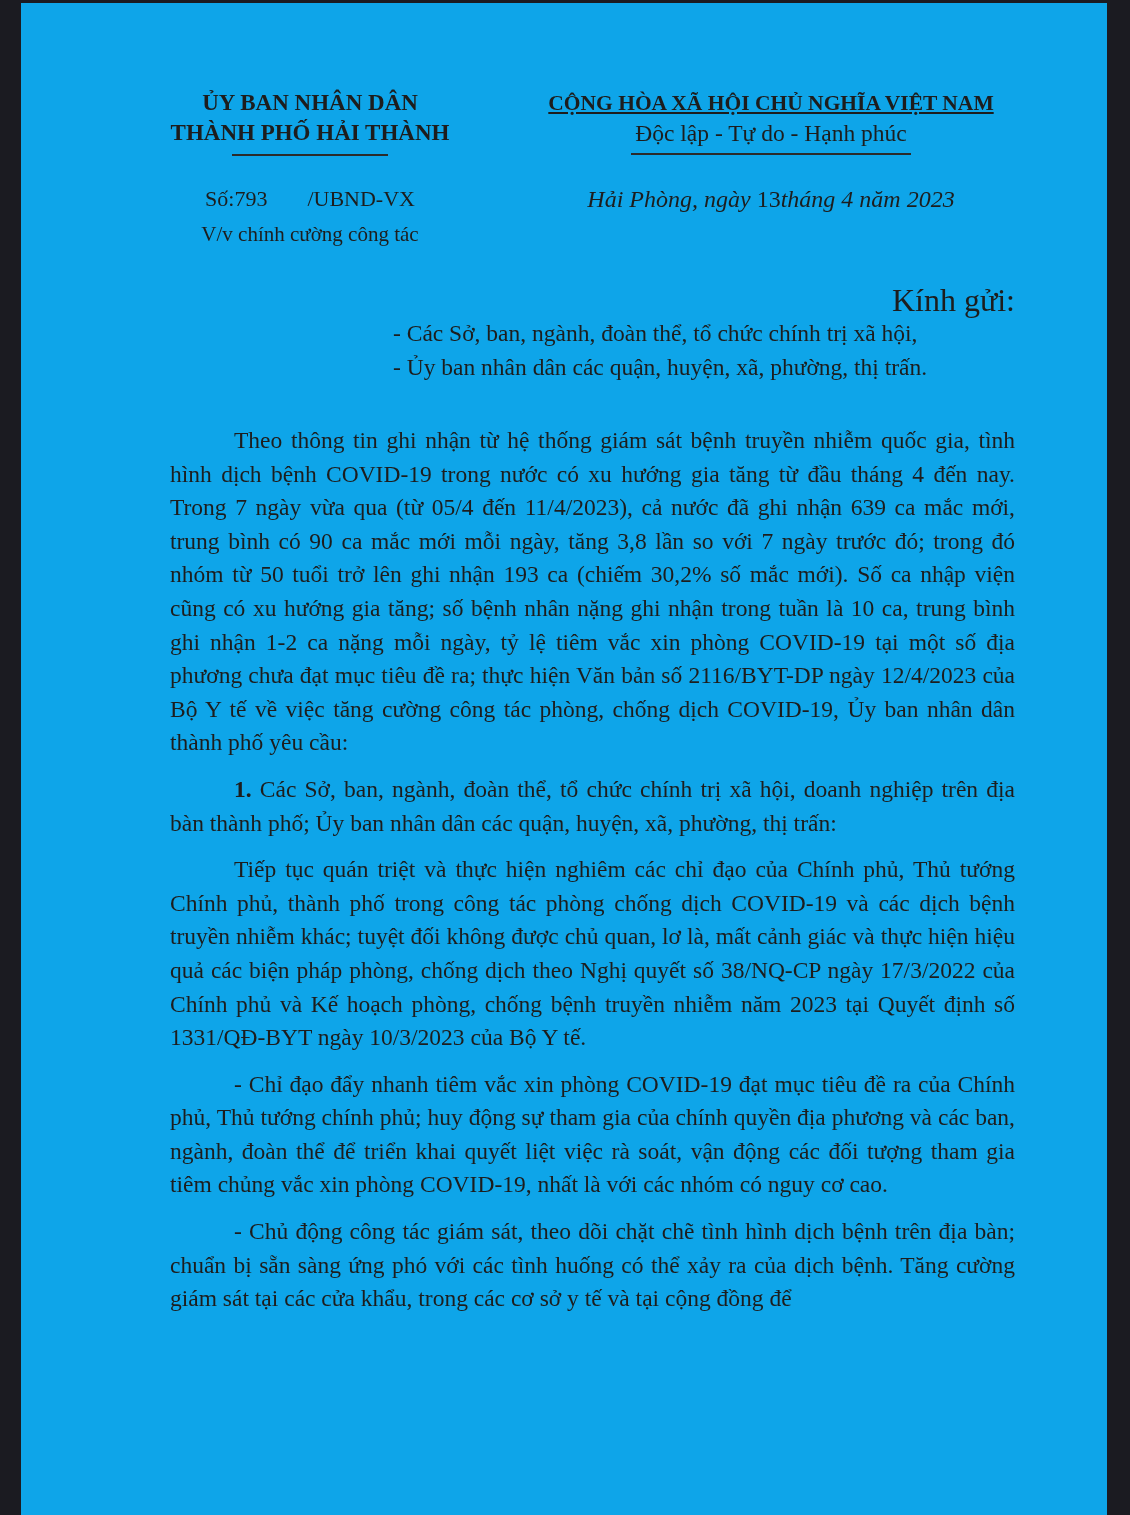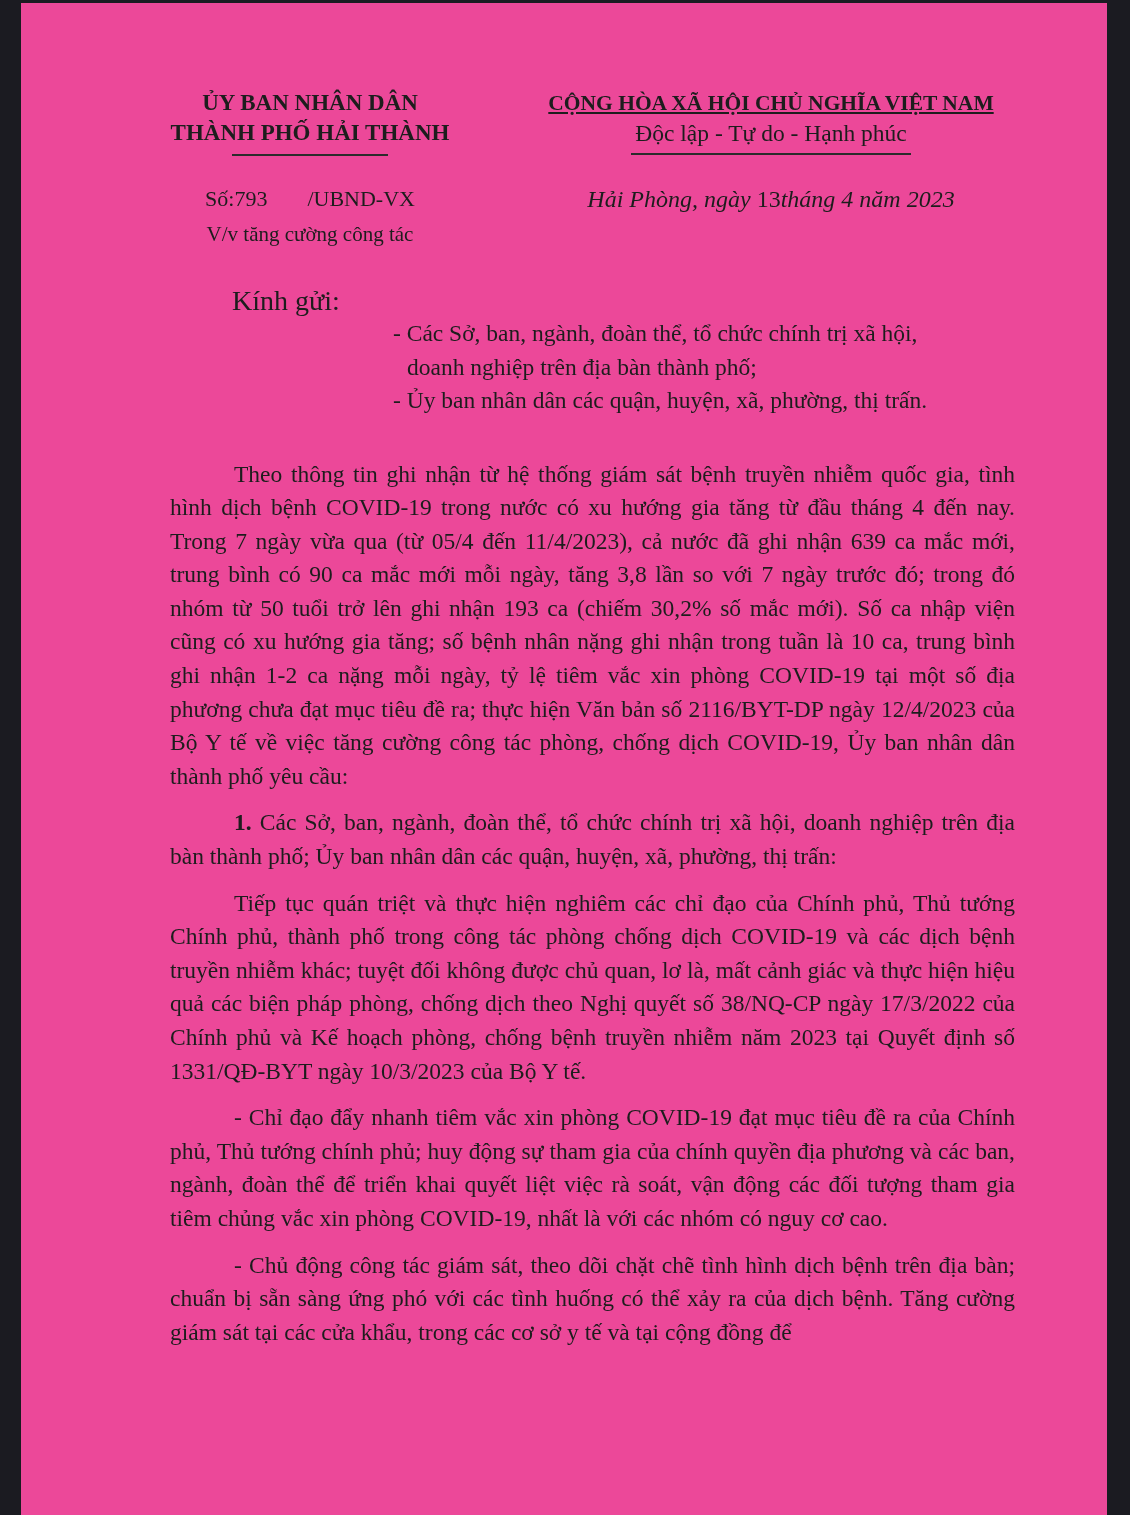--- a/index.html
+++ b/index.html
@@ -5,21 +5,21 @@
   html, body {
     margin: 0;
     padding: 0;
     background: #e8e8e8;
   }
   .page {
     position: relative;
     width: 1130px;
     height: 1515px;
     margin: 0 auto;
-    background: #ec4899;
+    background: #0ea5e9;
     overflow: hidden;
     font-family: "Liberation Serif", "DejaVu Serif", serif;
     color: #1d1d1d;
   }
   .edge-left {
     position: absolute; left: 0; top: 0; bottom: 0;
     width: 21px; background: #1b1b21;
   }
   .edge-right {
     position: absolute; right: 0; top: 0; bottom: 0;
@@ -101,22 +101,23 @@
     line-height: 34px;
     white-space: nowrap;
   }
   .date-line .date-day { font-style: normal; }
   
   .salutation {
     margin-top: 36px;
   }
   .kinh-gui {
     margin-left: 62px;
-    font-size: 28px;
+    font-size: 32px;
     line-height: 33px;
+    text-align: right;
   }
   .recipients {
     margin-left: 223px;
     font-size: 23.5px;
     line-height: 33.5px;
   }
   .recipient-line.cont { margin-left: 14px; }
   
   .body-text {
     margin-top: 40px;
@@ -141,39 +142,38 @@
   <div class="doc">
 
     <div class="header">
       <div class="header-left">
         <div class="org-line">ỦY BAN NHÂN DÂN</div>
         <div class="org-line">THÀNH PHỐ HẢI THÀNH</div>
         <div class="org-rule"></div>
         <div class="doc-number">
           <span>Số:793</span><span class="num-gap"></span><span>/UBND-VX</span>
         </div>
-        <div class="subject-line first">V/v tăng cường công tác</div>
+        <div class="subject-line first">V/v chính cường công tác</div>
       </div>
 
       <div class="header-right">
         <div class="motto-line1">CỘNG HÒA XÃ HỘI CHỦ NGHĨA VIỆT NAM</div>
         <div>
           <span class="motto-line2">Độc lập - Tự do - Hạnh phúc</span>
         </div>
         <div class="date-line">
           <span>Hải Phòng, ngày </span><span class="date-day">13</span><span>tháng 4  năm 2023</span>
         </div>
       </div>
     </div>
 
     <div class="salutation">
       <div class="kinh-gui">Kính gửi:</div>
       <div class="recipients">
         <div class="recipient-line">- Các Sở, ban, ngành, đoàn thể, tổ chức chính trị xã hội,</div>
-        <div class="recipient-line cont">doanh nghiệp trên địa bàn thành phố;</div>
         <div class="recipient-line">- Ủy ban nhân dân các quận, huyện, xã, phường, thị trấn.</div>
       </div>
     </div>
 
     <div class="body-text">
       <p><span class="para-num"></span><span>Theo thông tin ghi nhận từ hệ thống giám sát bệnh truyền nhiễm quốc gia, tình hình dịch bệnh COVID-19 trong nước có xu hướng gia tăng từ đầu tháng 4 đến nay. Trong 7 ngày vừa qua (từ 05/4 đến 11/4/2023), cả nước đã ghi nhận 639 ca mắc mới, trung bình có 90 ca mắc mới mỗi ngày, tăng 3,8 lần so với 7 ngày trước đó; trong đó nhóm từ 50 tuổi trở lên ghi nhận 193 ca (chiếm 30,2% số mắc mới). Số ca nhập viện cũng có xu hướng gia tăng; số bệnh nhân nặng ghi nhận trong tuần là 10 ca, trung bình ghi nhận 1-2 ca nặng mỗi ngày, tỷ lệ tiêm vắc xin phòng COVID-19 tại một số địa phương chưa đạt mục tiêu đề ra; thực hiện Văn bản số 2116/BYT-DP ngày 12/4/2023 của Bộ Y tế về việc tăng cường công tác phòng, chống dịch COVID-19, Ủy ban nhân dân thành phố yêu cầu:</span></p>
       <p><span class="para-num">1.</span><span> Các Sở, ban, ngành, đoàn thể, tổ chức chính trị xã hội, doanh nghiệp trên địa bàn thành phố; Ủy ban nhân dân các quận, huyện, xã, phường, thị trấn:</span></p>
       <p><span class="para-num"></span><span>Tiếp tục quán triệt và thực hiện nghiêm các chỉ đạo của Chính phủ, Thủ tướng Chính phủ, thành phố trong công tác phòng chống dịch COVID-19 và các dịch bệnh truyền nhiễm khác; tuyệt đối không được chủ quan, lơ là, mất cảnh giác và thực hiện hiệu quả các biện pháp phòng, chống dịch theo Nghị quyết số 38/NQ-CP ngày 17/3/2022 của Chính phủ và Kế hoạch phòng, chống bệnh truyền nhiễm năm 2023 tại Quyết định số 1331/QĐ-BYT ngày 10/3/2023 của Bộ Y tế.</span></p>
       <p><span class="para-num"></span><span>- Chỉ đạo đẩy nhanh tiêm vắc xin phòng COVID-19 đạt mục tiêu đề ra của Chính phủ, Thủ tướng chính phủ; huy động sự tham gia của chính quyền địa phương và các ban, ngành, đoàn thể để triển khai quyết liệt việc rà soát, vận động các đối tượng tham gia tiêm chủng vắc xin phòng COVID-19, nhất là với các nhóm có nguy cơ cao.</span></p>
       <p><span class="para-num"></span><span>- Chủ động công tác giám sát, theo dõi chặt chẽ tình hình dịch bệnh trên địa bàn; chuẩn bị sẵn sàng ứng phó với các tình huống có thể xảy ra của dịch bệnh. Tăng cường giám sát tại các cửa khẩu, trong các cơ sở y tế và tại cộng đồng để</span></p>

